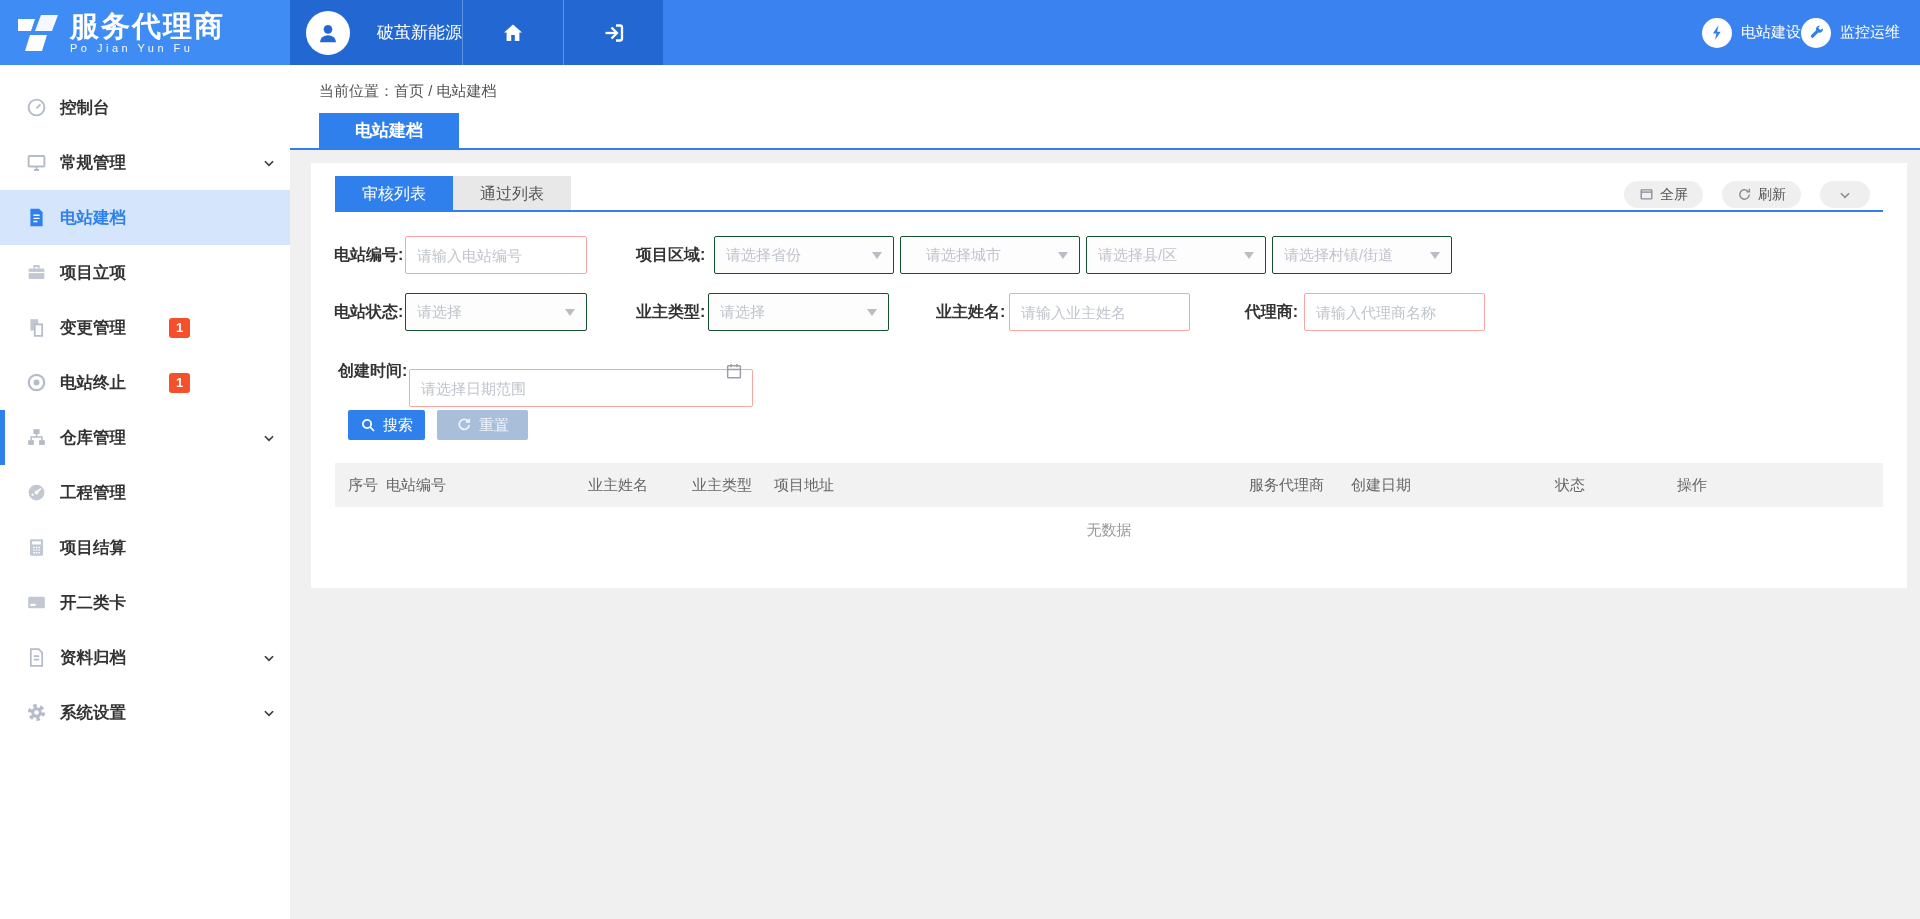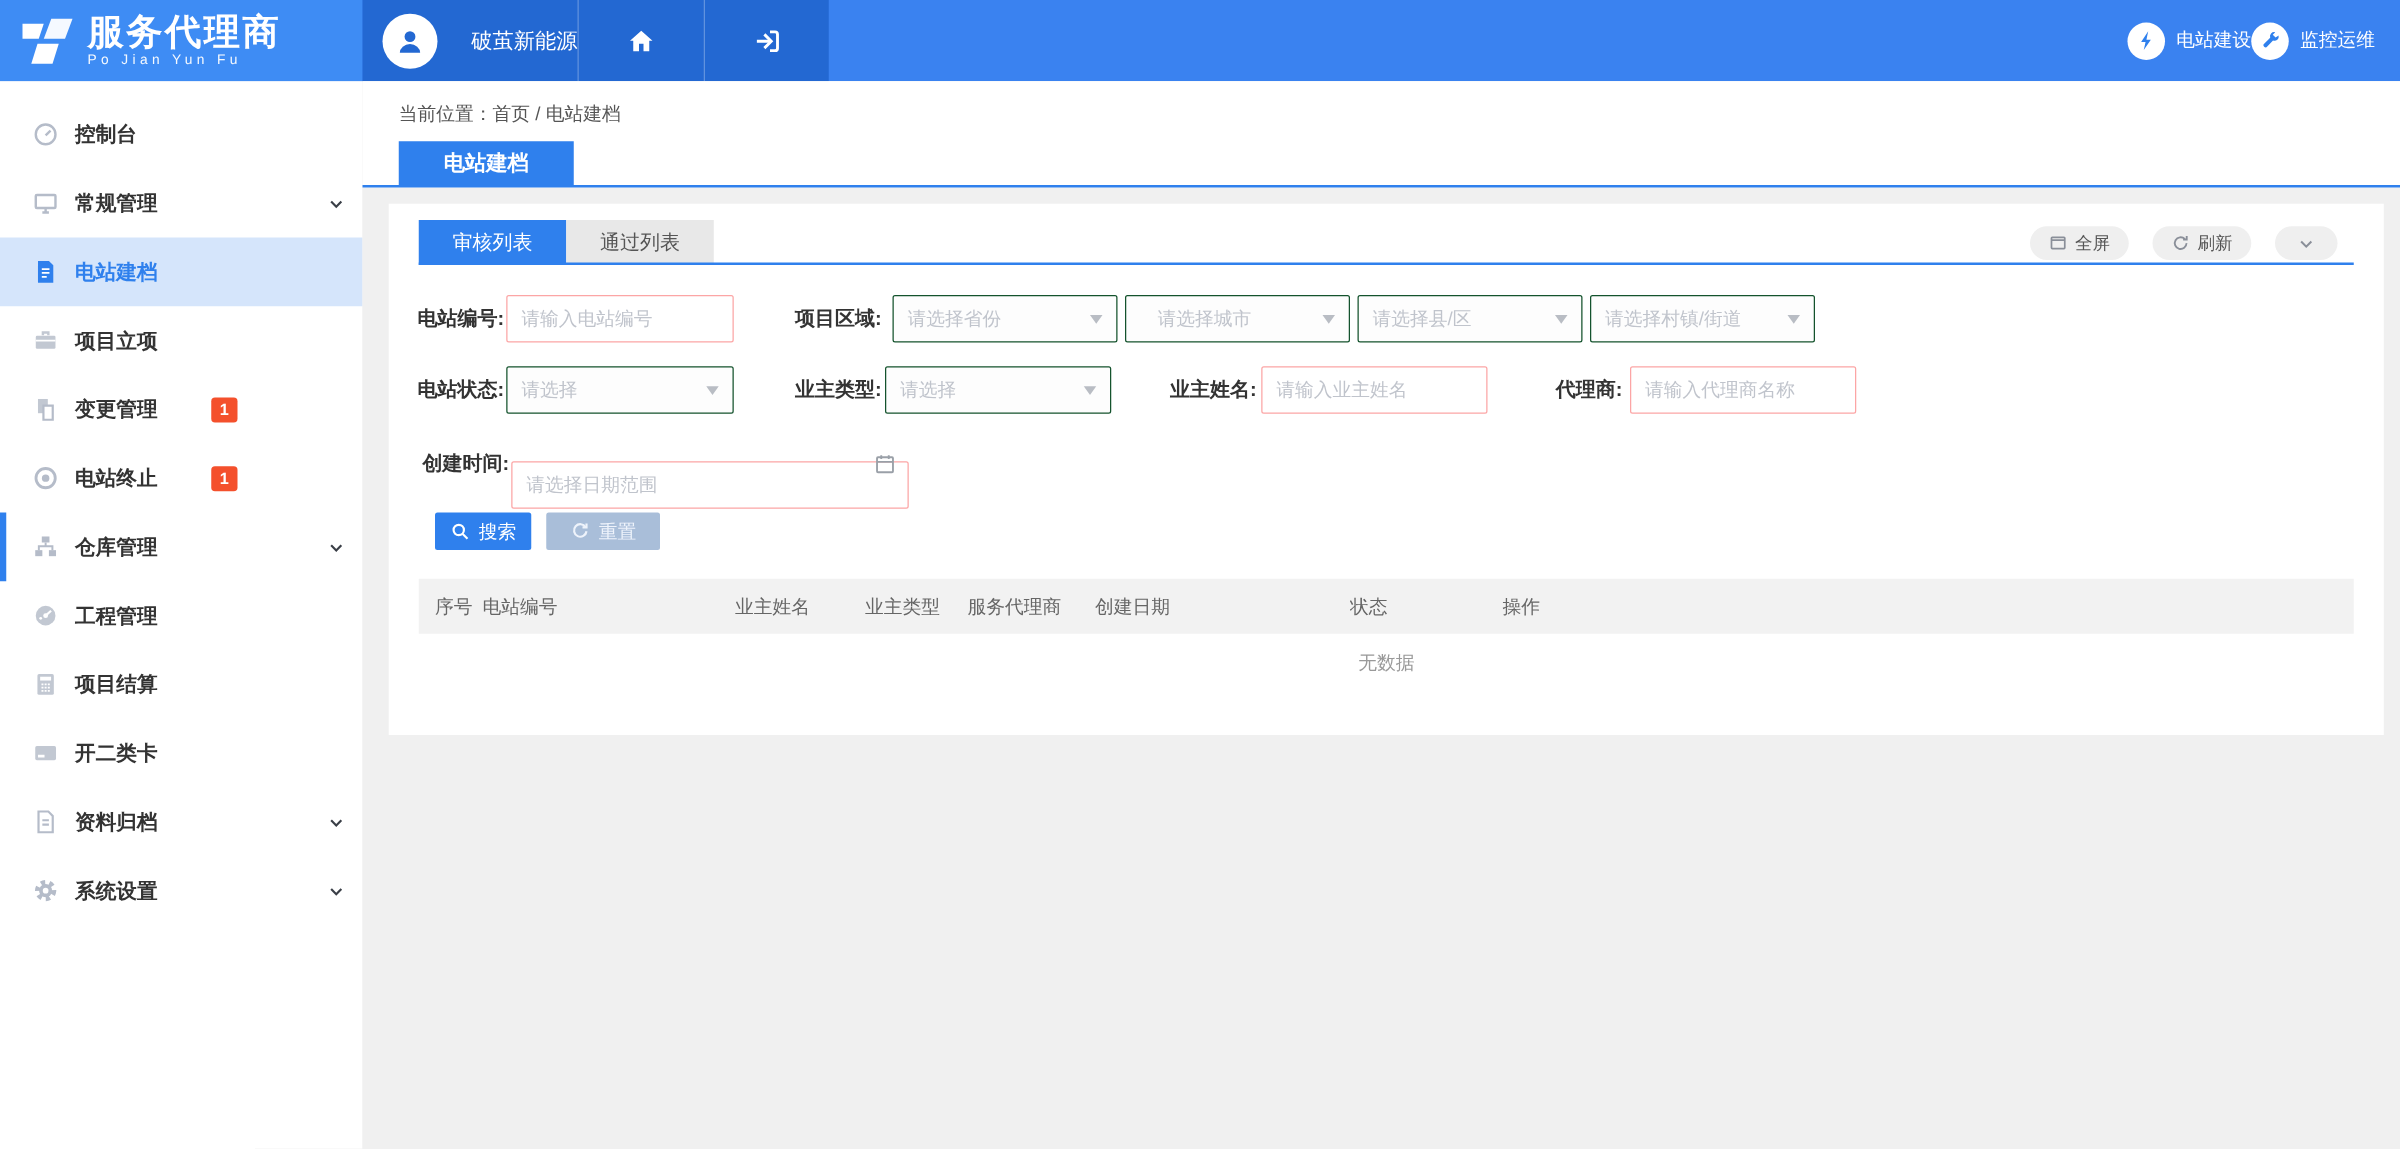--- a/index.html
+++ b/index.html
@@ -365,21 +365,21 @@
         <input class="f-input" style="width: 181px;" placeholder="请输入业主姓名">
       </div>
       <div class="fg" style="left:931px; top:130px;">
         <span class="f-label" style="width:62px;">代理商:</span>
         <input class="f-input" style="width: 181px;" placeholder="请输入代理商名称">
       </div>
 
       <div class="fg" style="left:27px; top:189px;align-items:center;">
         <span class="f-label" style="width:71px;">创建时间:</span>
         <span class="date-wrap">
-          <input class="f-input" style="width: 318px; padding-right: 16px; margin-top: 34px;" placeholder="请选择日期范围">
+          <input class="f-input" style="width: 344px; padding-right: 16px; margin-top: 34px;" placeholder="请选择日期范围">
           <svg class="cal-icon" width="18" height="18" viewBox="0 0 24 24" fill="none" stroke="#9aa0a8" stroke-width="2">
             <rect x="3.5" y="5" width="17" height="16" rx="1"></rect>
             <path d="M8 2.8V7M16 2.8V7M3.5 10h17"></path>
           </svg>
         </span>
       </div>
 
       <button class="btn" id="btn-search">
         <svg width="16" height="16" viewBox="0 0 24 24" fill="none" stroke="#fff" stroke-width="2.6">
           <circle cx="10.5" cy="10.5" r="6.2"></circle>
@@ -393,20 +393,21 @@
           <path d="M19.8 2.6v4.8H15"></path>
         </svg>
         <span>重置</span>
       </button>
 
       <div id="table-head">
         <span class="col c0">序号</span>
         <span class="col c1">电站编号</span>
         <span class="col c2">业主姓名</span>
         <span class="col c3">业主类型</span>
+        <span class="col c4">项目地址</span>
         <span class="col c5">服务代理商</span>
         <span class="col c6">创建日期</span>
         <span class="col c7">状态</span>
         <span class="col c8">操作</span>
       </div>
 
       <div id="empty-row">无数据</div>
 
     </div>
   </div>

